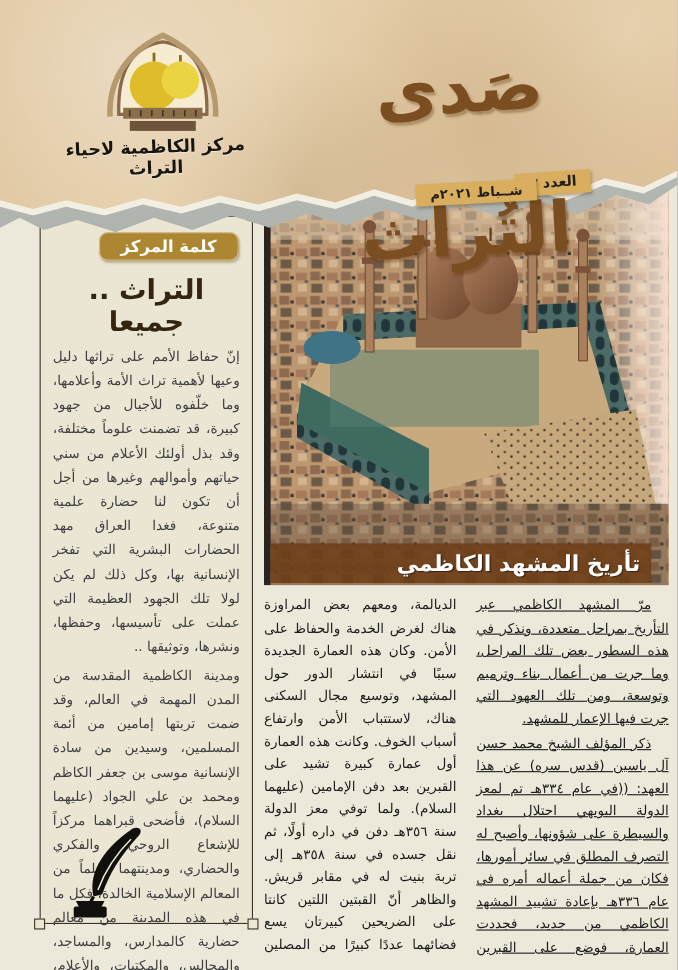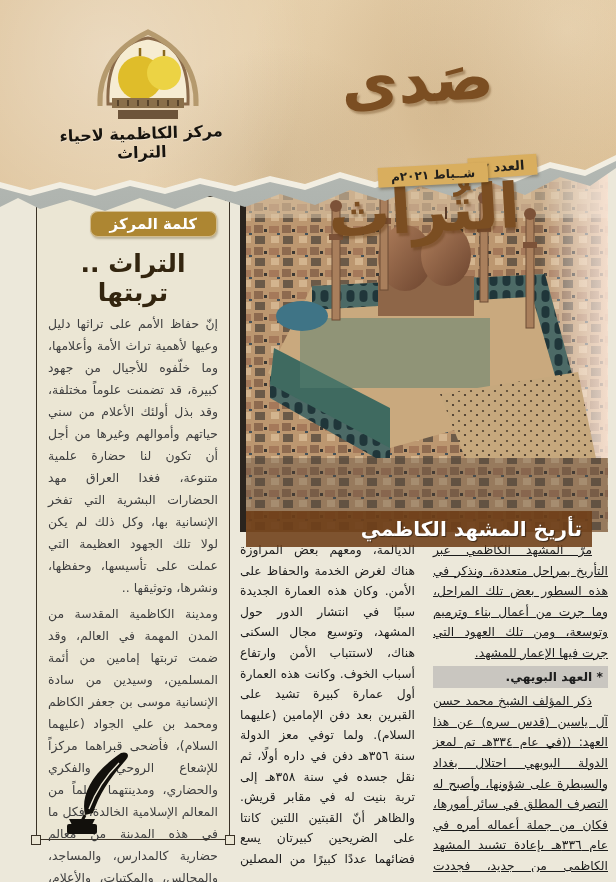--- a/index.html
+++ b/index.html
@@ -45,21 +45,21 @@
   .panel-title{margin:12px 8px 6px;text-align:center;font-weight:bold;font-size:25px;
     color:#33250f;}
   .panel-text{margin:4px 11px;text-align:justify;font-size:12.4px;line-height:22px;
     color:#404040;}
   .quill{position:absolute;left:18px;bottom:2px;width:92px;height:88px;}
   
   .photo{position:absolute;z-index:1;left:240px;top:158px;width:368px;height:374px;
     overflow:hidden;background:#b99672;}
   .caption-banner{position:absolute;z-index:2;left:246px;top:494px;width:336px;height:36px;
     background:rgba(110,62,23,.88);direction:rtl;color:#fff;font-weight:bold;font-size:20px;
-    line-height:36px;padding-right:10px;text-shadow:1px 1px 1px rgba(0,0,0,.5);margin-top:17px;}
+    line-height:36px;padding-right:10px;text-shadow:1px 1px 1px rgba(0,0,0,.5);}
   
   .article{position:absolute;left:240px;top:540px;width:368px;height:332px;direction:rtl;
     display:flex;gap:18px;overflow:hidden;}
   .col{width:175px;text-align:justify;font-size:12.3px;line-height:20.6px;color:#1c1c1c;}
   .col p{margin:0 0 2px;}
   .indent{text-indent:16px;text-decoration:underline;}
   .subhead{background:#c9c6c0;padding:1px 5px;margin:2px 0 3px;font-weight:bold;
     font-size:12.3px;color:#1c1c1c;}
 </style>
 </head>
@@ -178,39 +178,38 @@
   <div class="tag issue">العدد ٢</div>
   <div class="tag date">شــباط ٢٠٢١م</div>
 
   <div class="panel">
     <div class="corner tl"></div>
     <div class="corner tr"></div>
     <div class="corner bl"></div>
     <div class="corner br"></div>
 
     <div class="badge">كلمة المركز</div>
-    <div class="panel-title">التراث .. تربتها</div>
+    <div class="panel-title">التراث .. جميعا</div>
     <p class="panel-text">إنّ حفاظ الأمم على تراثها دليل وعيها لأهمية تراث الأمة وأعلامها، وما خلّفوه للأجيال من جهود كبيرة، قد تضمنت علوماً مختلفة، وقد بذل أولئك الأعلام من سني حياتهم وأموالهم وغيرها من أجل أن تكون لنا حضارة علمية متنوعة، فغدا العراق مهد الحضارات البشرية التي تفخر الإنسانية بها، وكل ذلك لم يكن لولا تلك الجهود العظيمة التي عملت على تأسيسها، وحفظها، ونشرها، وتوثيقها ..</p>
     <p class="panel-text">ومدينة الكاظمية المقدسة من المدن المهمة في العالم، وقد ضمت تربتها إمامين من أئمة المسلمين، وسيدين من سادة الإنسانية موسى بن جعفر الكاظم ومحمد بن علي الجواد (عليهما السلام)، فأضحى قبراهما مركزاً للإشعاع الروحي والفكري والحضاري، ومدينتهما معلماً من المعالم الإسلامية الخالدة، فكل ما في هذه المدينة من معالم حضارية كالمدارس، والمساجد، والمجالس، والمكتبات، والأعلام، والمؤلفات تمثل هوية المدينة المشرق، وعلى المؤسسات والمثقفين جميعاً تقع مسؤولية وأمانة حفظه وتوثيقه ونشره والتعريف به، من خلال تعاضد الجهود، والتعاون بينهم ..</p>
 
     <div class="quill">
       <svg width="92" height="88" viewBox="0 0 92 88" xmlns="http://www.w3.org/2000/svg">
         <path d="M30,66 C26,48 34,26 66,4 C72,2 76,6 70,12 C54,30 44,46 38,64 Z" fill="#12100c"></path>
         <path d="M34,60 C40,44 50,28 64,14" stroke="#ebe6d4" stroke-width="1.4" fill="none"></path>
         <path d="M30,66 L26,74" stroke="#12100c" stroke-width="3"></path>
         <path d="M14,70 h26 l-3,6 h-20 Z" fill="#12100c"></path>
         <rect x="12" y="75" width="30" height="10" rx="2" fill="#12100c"></rect>
       </svg>
     </div>
   </div>
 
   <div class="article">
     <div class="col">
       <p class="indent">مرّ المشهد الكاظمي عبر التأريخ بمراحل متعددة، ونذكر في هذه السطور بعض تلك المراحل، وما جرت من أعمال بناء وترميم وتوسعة، ومن تلك العهود التي جرت فيها الإعمار للمشهد.</p>
-      <div class="subhead">* العهد البويهي.</div>
       <p class="indent">ذكر المؤلف الشيخ محمد حسن آل ياسين (قدس سره) عن هذا العهد: ((في عام ٣٣٤هـ تم لمعز الدولة البويهي احتلال بغداد والسيطرة على شؤونها، وأصبح له التصرف المطلق في سائر أمورها، فكان من جملة أعماله أمره في عام ٣٣٦هـ بإعادة تشييد المشهد الكاظمي من جديد، فجددت العمارة، فوضع على القبرين ضريحان خشبيان من خشب الساج، وقبتان فوقها من الساج أيضًا، وأدير عليهما حائط كالسور. ثم أمر بإنزال بعض الجنود</p>
     </div>
     <div class="col">
       <p>الديالمة، ومعهم بعض المراوزة هناك لغرض الخدمة والحفاظ على الأمن. وكان هذه العمارة الجديدة سببًا في انتشار الدور حول المشهد، وتوسيع مجال السكنى هناك، لاستتباب الأمن وارتفاع أسباب الخوف. وكانت هذه العمارة أول عمارة كبيرة تشيد على القبرين بعد دفن الإمامين (عليهما السلام). ولما توفي معز الدولة سنة ٣٥٦هـ دفن في داره أولًا، ثم نقل جسده في سنة ٣٥٨هـ إلى تربة بنيت له في مقابر قريش. والظاهر أنّ القبتين اللتين كانتا على الضريحين كبيرتان يسع فضائهما عددًا كبيرًا من المصلين والزائرين، كما تشعر به رواية الصدوق في زيارة الإمامين (عليهما السلام)، ورواية الذهبي في احتفالات عيد الغدير سنة ٣٥٣هـ)).</p>
     </div>
   </div>
 
 </div>
 
 </body></html>

